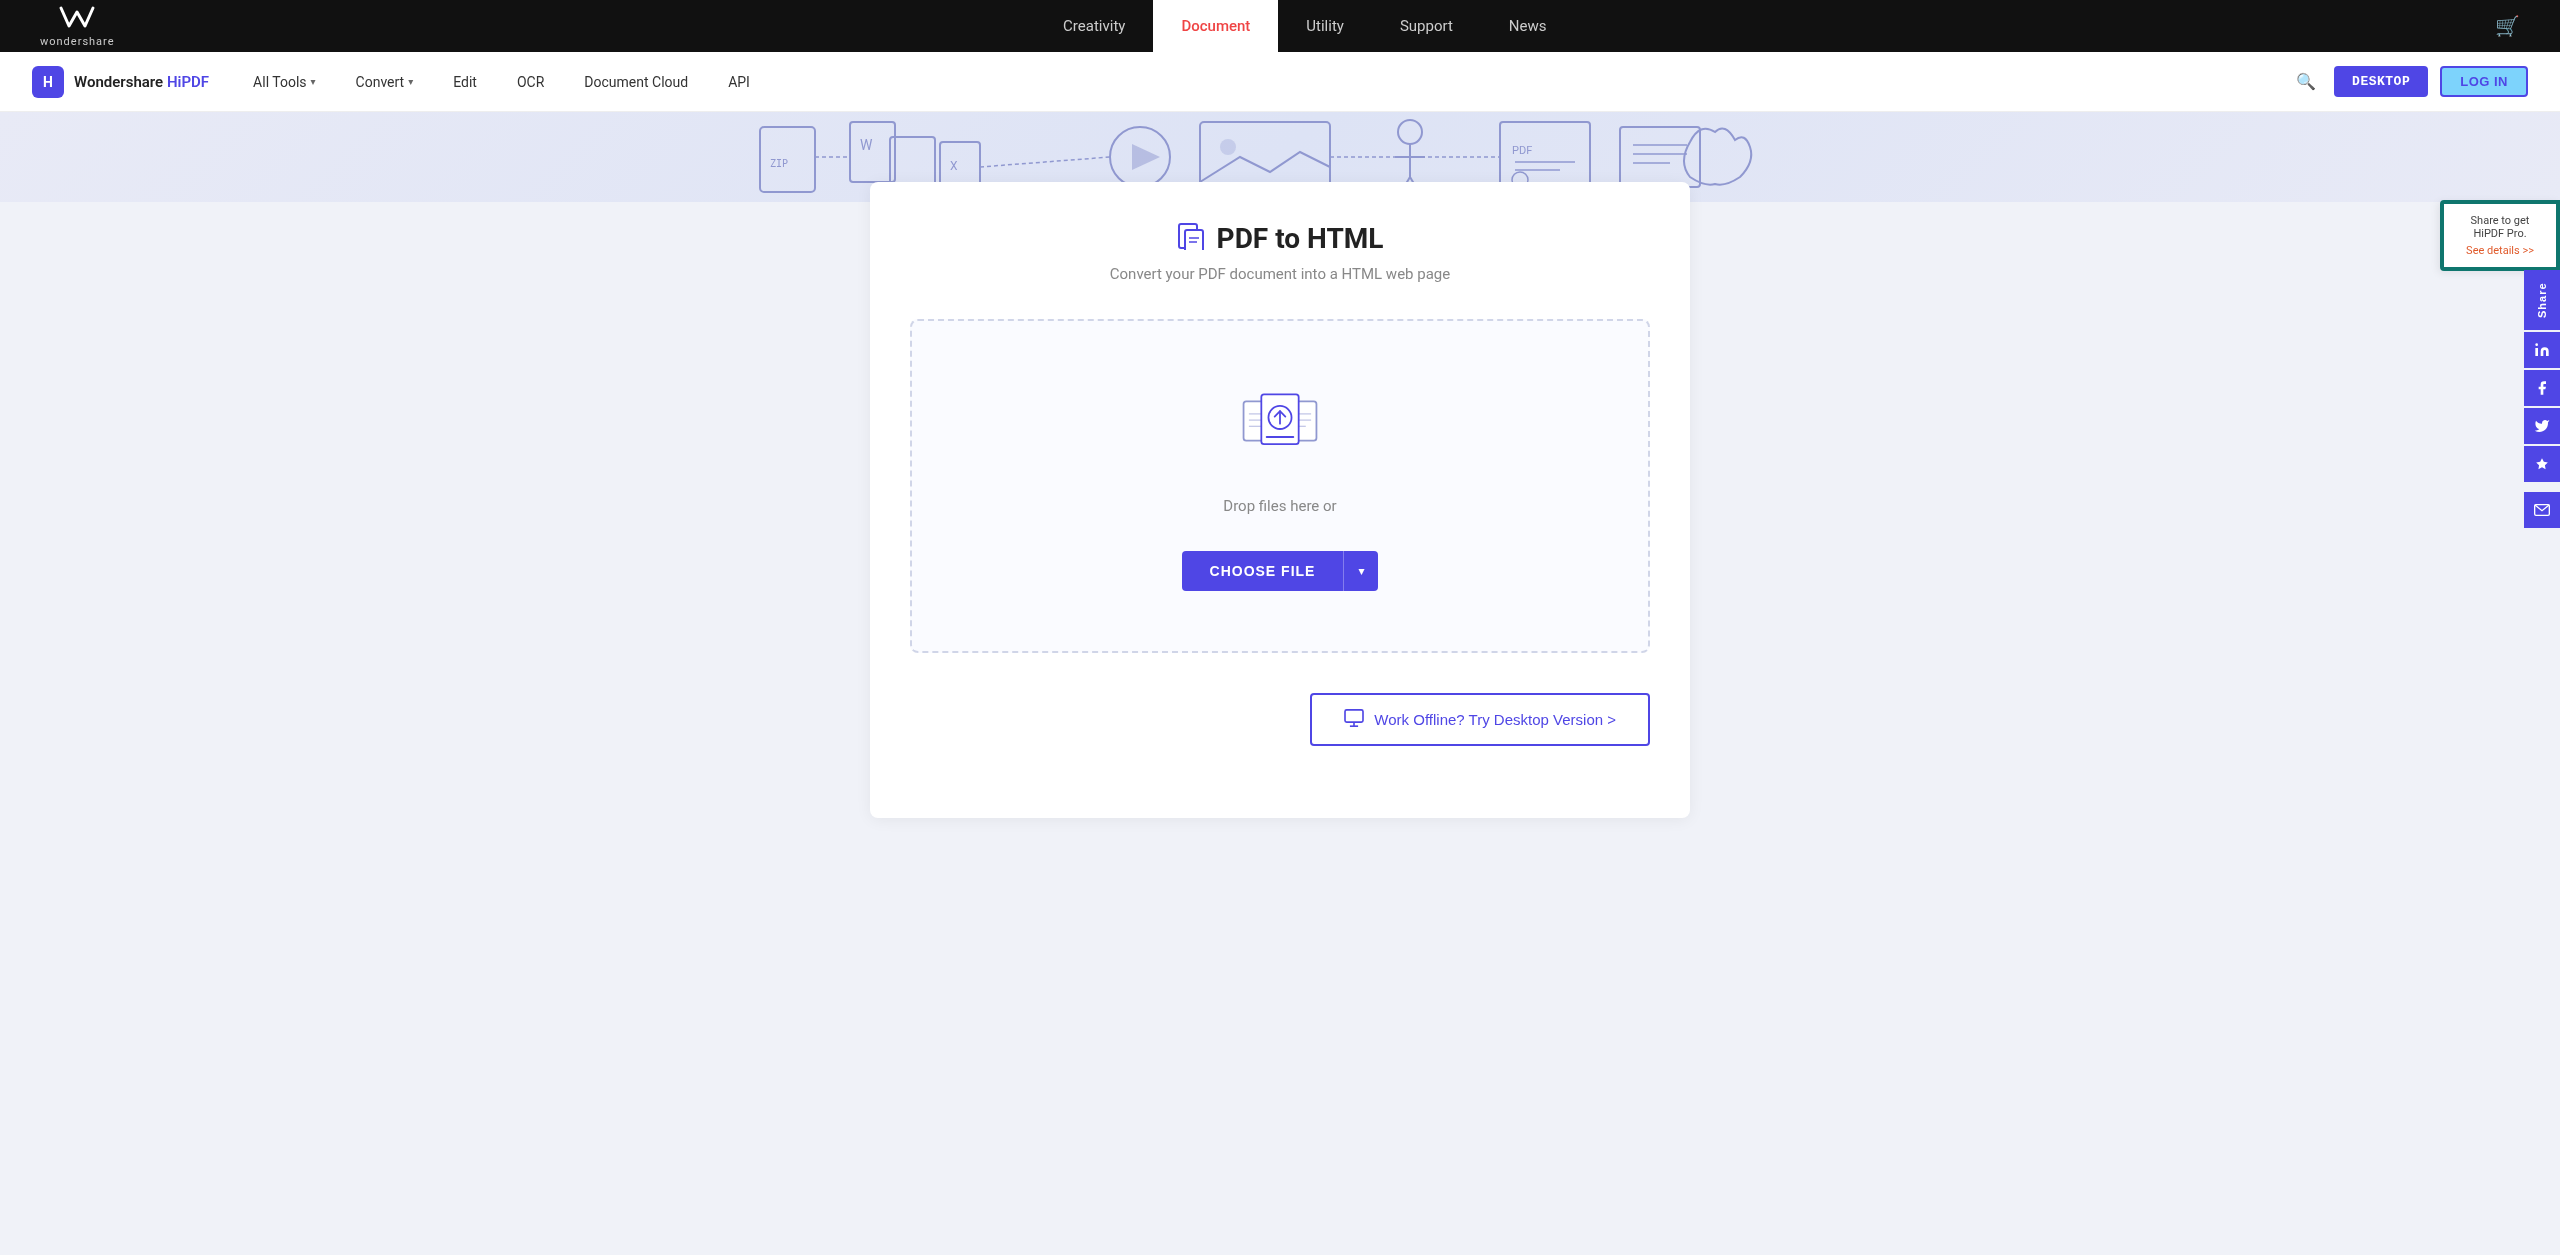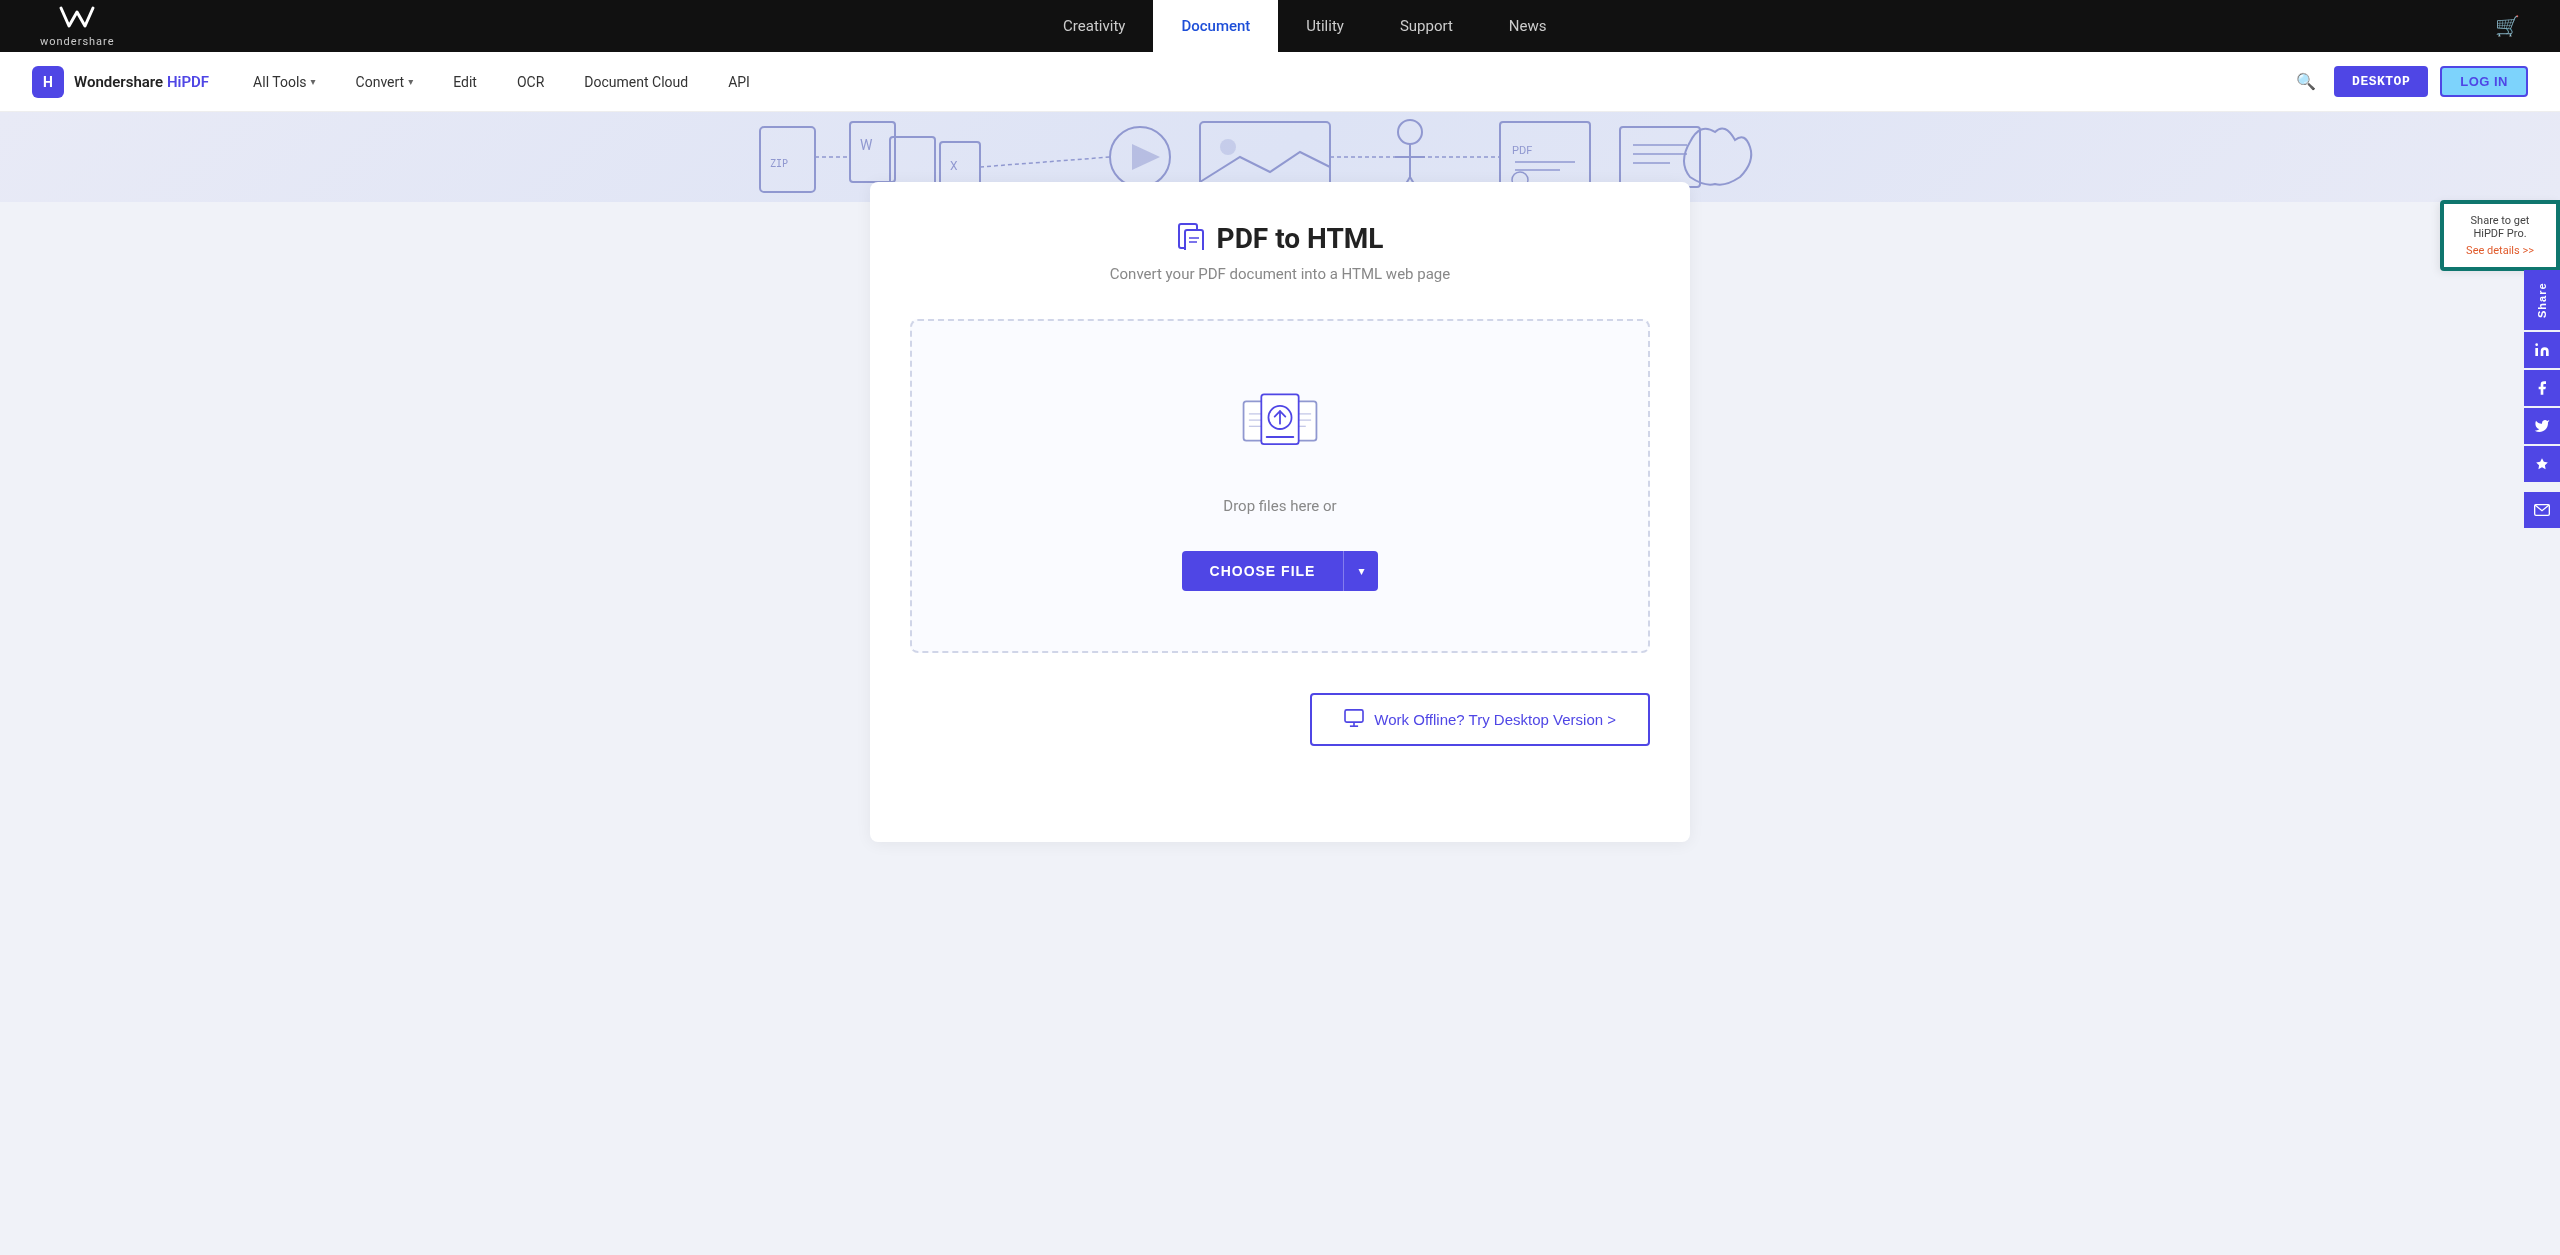--- a/index.html
+++ b/index.html
@@ -41,21 +41,21 @@
       font-size: 15px;
       padding: 0 28px;
       height: 52px;
       display: flex;
       align-items: center;
       cursor: pointer;
       transition: color 0.2s;
     }
     .top-nav-link.active {
       background: #fff;
-      color: #1d4ed8;
+      color: #ef4444;
       font-weight: 500;
     }
     .top-nav-right {
       display: flex;
       align-items: center;
       gap: 16px;
     }
     .cart-icon { color: #fff; font-size: 20px; cursor: pointer; }
 
     
@@ -224,21 +224,21 @@
 
     
     .card-wrapper {
       width: 820px;
       max-width: 100%;
       margin-top: -20px;
     }
     .card {
       background: #fff;
       border-radius: 8px;
-      padding: 40px 40px 96px;
+      padding: 40px 40px 72px;
       box-shadow: 0 2px 16px rgba(0,0,0,0.06);
     }
     .card-title-row {
       display: flex;
       align-items: center;
       justify-content: center;
       gap: 12px;
       margin-bottom: 10px;
     }
     .card-title-icon {

